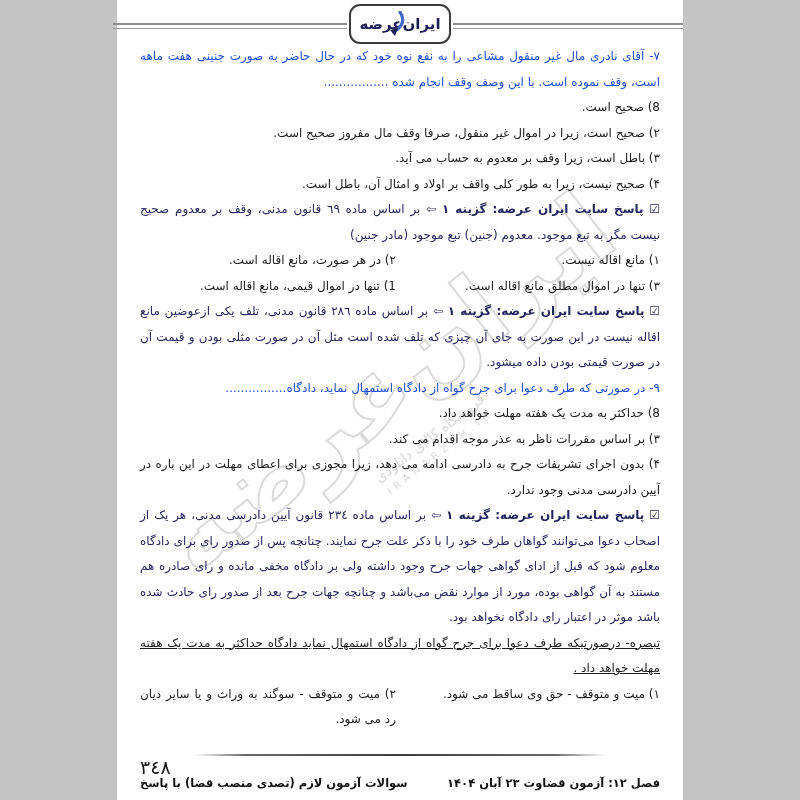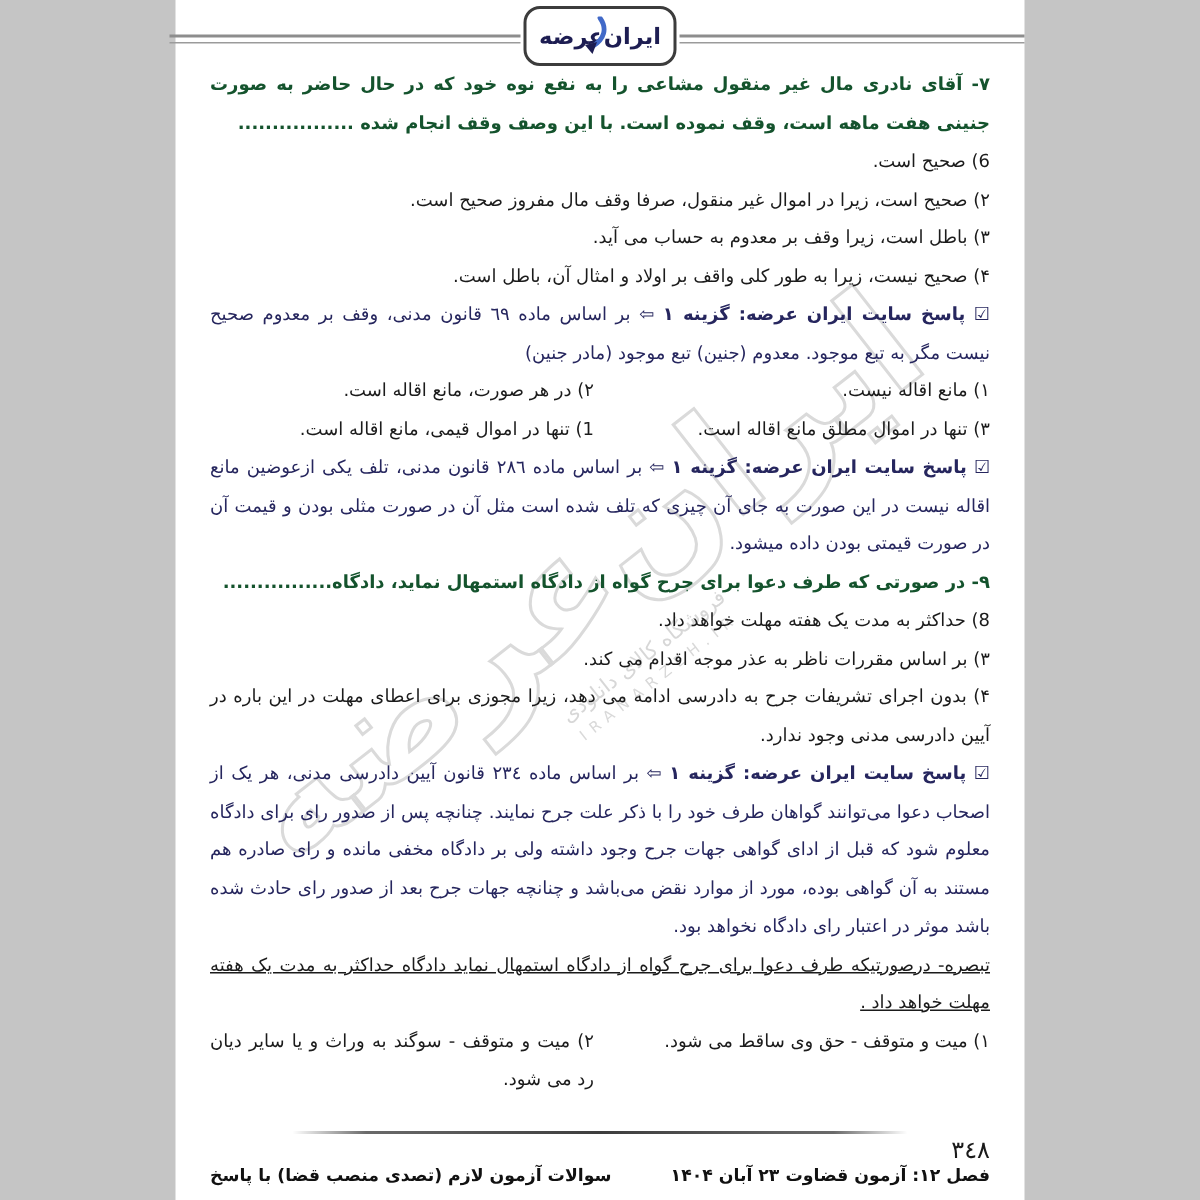--- a/index.html
+++ b/index.html
@@ -62,40 +62,40 @@
   
   .content{
     position:relative;z-index:1;
     padding:44px 23px 0 23px;
     font-size:12px;
     color:#161616;
     direction:rtl;
     text-align:justify;
   }
   .content p{margin:0;line-height:25.5px;}
-  .q-head{font-weight:bold;color:#14532d;}
+  .q-head{font-weight:normal;color:#1d4ed8;}
   .opt{color:#1b1b1b;}
   .opt-grid{display:grid;grid-template-columns:1fr 1fr;column-gap:8px;}
   .opt-grid p{line-height:25.5px;}
   .answer{color:#26265e;}
   .answer .chk{font-size:12px;}
   .answer .ans-label{font-weight:bold;}
   .answer .arrow{font-size:12px;}
   .note{color:#1b1b1b;text-decoration:underline;}
   
   .footer{
     position:absolute;bottom:8px;left:23px;right:23px;z-index:1;
     direction:rtl;
   }
   .footer-rule{
     width:410px;height:2.5px;margin:0 auto;border-radius:2px;
     background:linear-gradient(to right,rgba(80,80,80,0),#6a6a6a 12%,#3d3d3d 50%,#6a6a6a 88%,rgba(80,80,80,0));
   }
   .page-number{
-    text-align:right;font-size:16px;color:#1a1a1a;margin-top:3px;line-height:16px;
+    text-align:left;font-size:19px;color:#1a1a1a;margin-top:3px;line-height:16px;
   }
   .footer-row{
     display:flex;justify-content:space-between;align-items:baseline;
     font-weight:bold;font-size:11.5px;color:#111111;line-height:17px;
   }
 </style>
 </head>
 <body>
 
 <div class="page">
@@ -113,21 +113,21 @@
   <div class="watermark">
     <div class="wm-big">ایران‌عرضه</div>
     <div class="wm-small">فروشگاه کالای دانلودی</div>
     <div class="wm-en">IRANARZEH.IR</div>
   </div>
 
   <div class="content">
 
     <div>
       <p class="q-head">۷- آقای نادری مال غیر منقول مشاعی را به نفع نوه خود که در حال حاضر به صورت جنینی هفت ماهه است، وقف نموده است. با این وصف وقف انجام شده .................</p>
-      <p class="opt">6) صحیح است.</p>
+      <p class="opt">8) صحیح است.</p>
       <p class="opt">۲) صحیح است، زیرا در اموال غیر منقول، صرفا وقف مال مفروز صحیح است.</p>
       <p class="opt">۳) باطل است، زیرا وقف بر معدوم به حساب می آید.</p>
       <p class="opt">۴) صحیح نیست، زیرا به طور کلی واقف بر اولاد و امثال آن، باطل است.</p>
       <p class="answer">
         <span class="chk">☑</span>
         <span class="ans-label">پاسخ سایت ایران عرضه: گزینه ۱</span>
         <span class="arrow">⇦</span>
         <span class="ans-body">بر اساس ماده ٦٩ قانون مدنی، وقف بر معدوم صحیح نیست مگر به تبع موجود. معدوم (جنین) تبع موجود (مادر جنین)</span>
       </p>
     </div>

